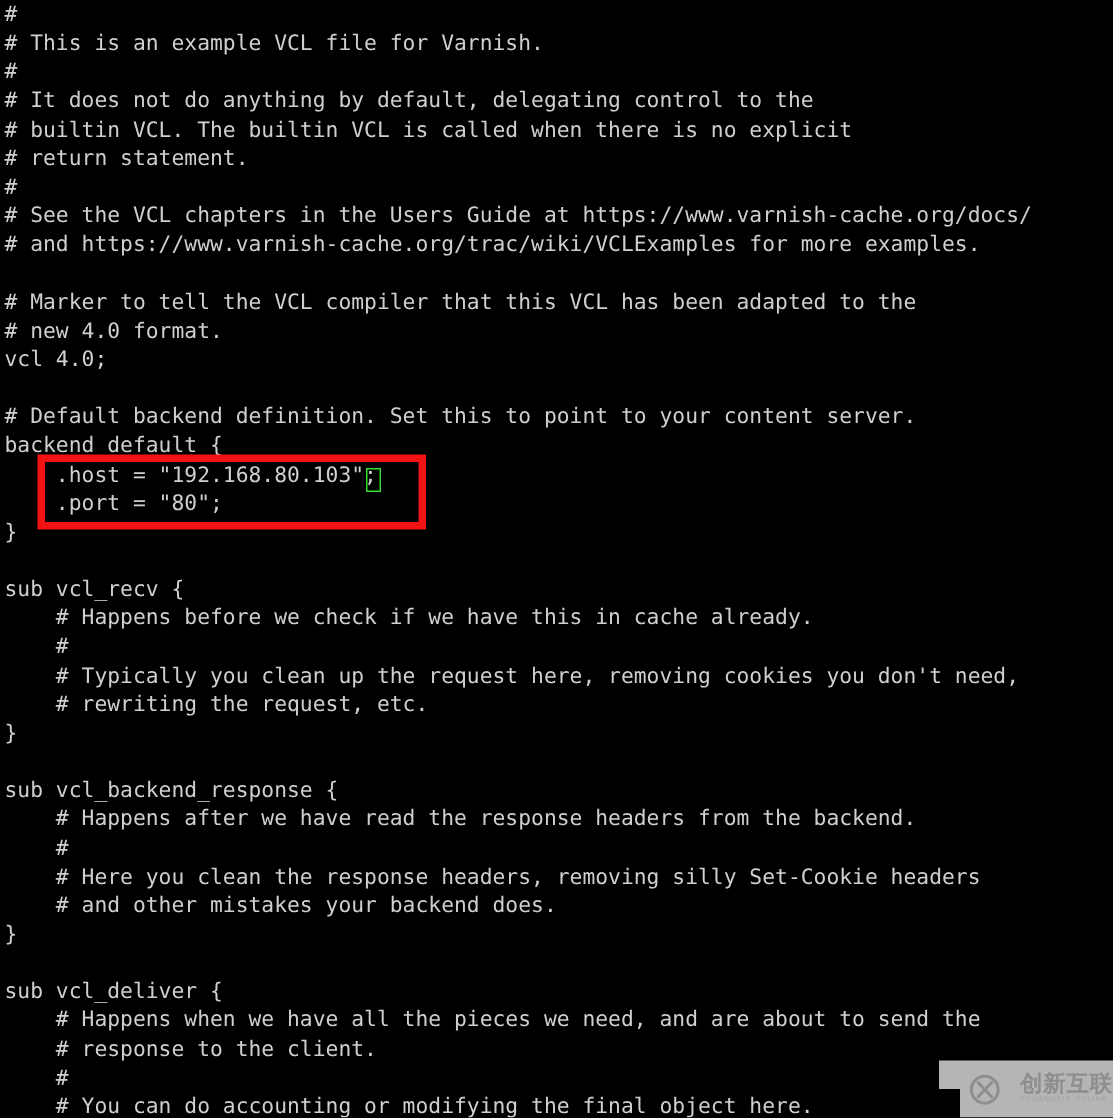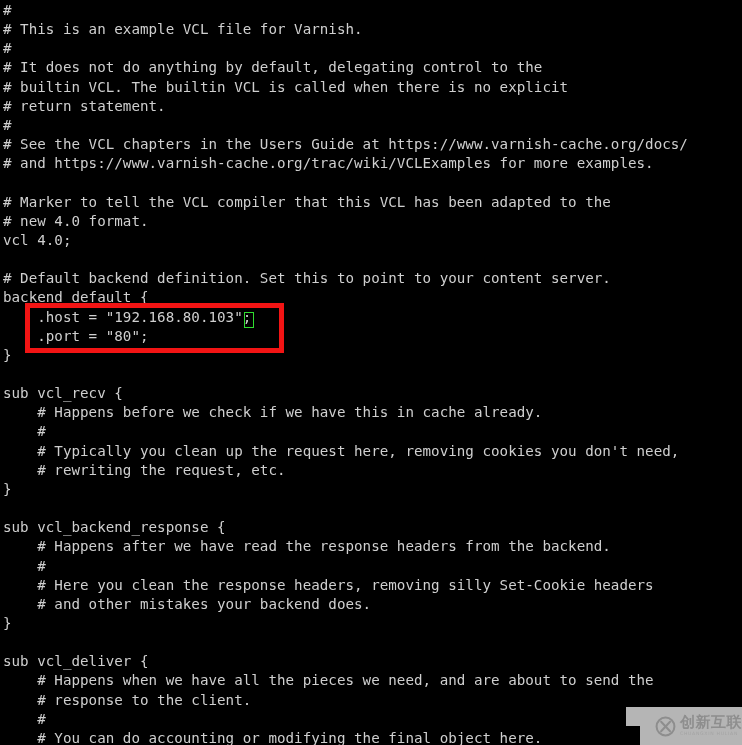--- a/index.html
+++ b/index.html
@@ -82,21 +82,21 @@
   
   #watermark {
     position: absolute;
     right: 0px;
     bottom: 0px;
     width: 102px;
     height: 38px;
     background: rgba(226, 226, 226, 0.80);
     display: flex;
     align-items: center;
-    justify-content: flex-end;
+    justify-content: space-between;
     z-index: 10;
     overflow: hidden;
   }
   #watermark .wm-logo {
     width: 21px;
     height: 21px;
     margin-left: 6px;
     margin-right: 4px;
     flex: 0 0 auto;
   }

